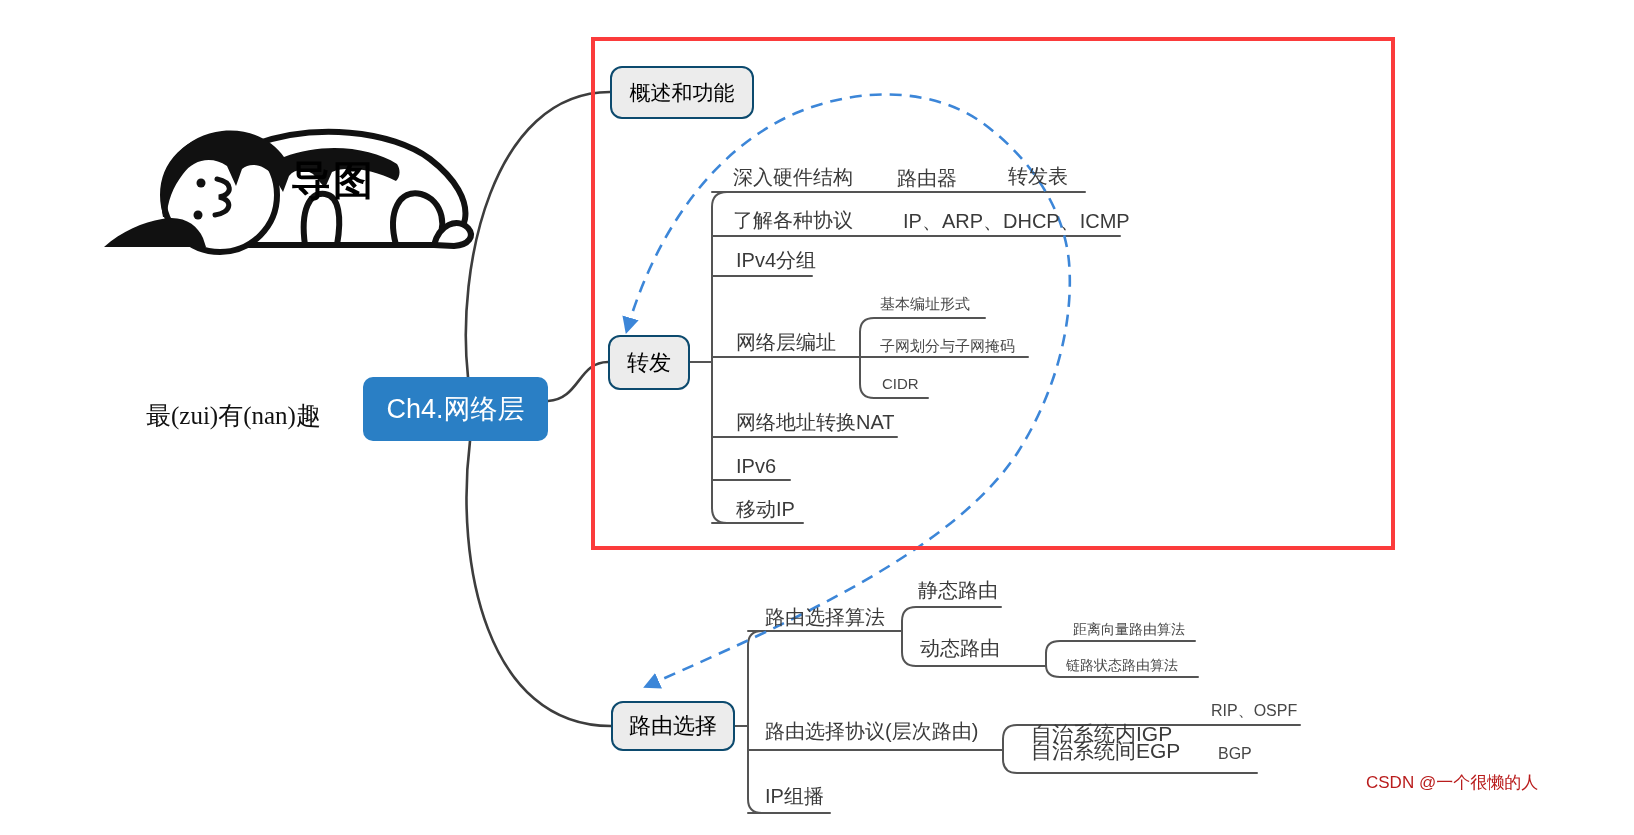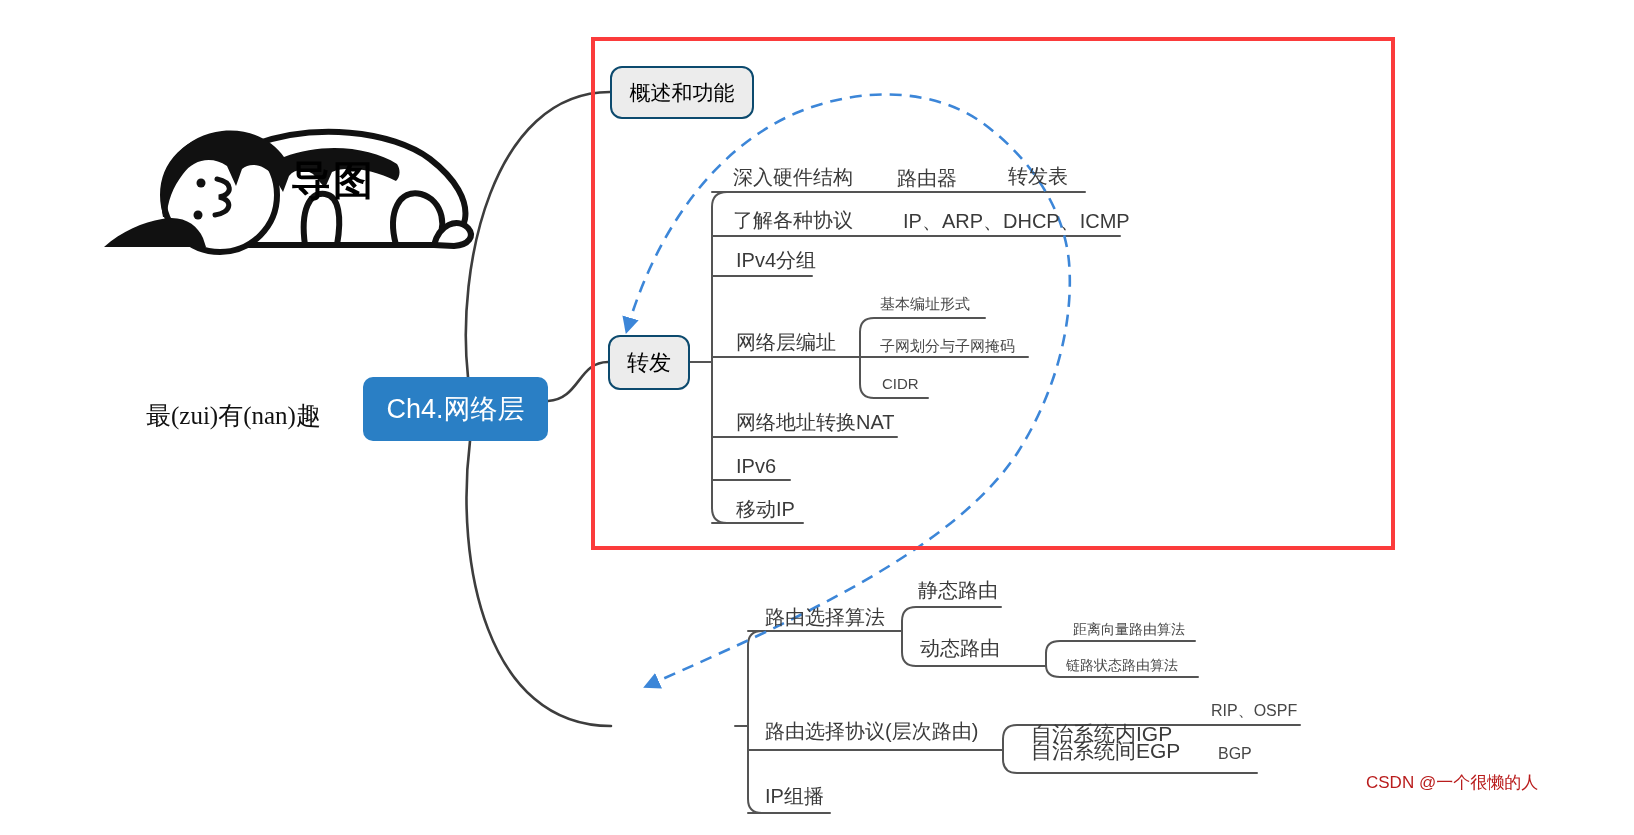--- a/index.html
+++ b/index.html
@@ -86,20 +86,21 @@
   </svg>
 
   <div class="doodle-label">导图</div>
   <div class="side-note">最(zui)有(nan)趣</div>
 
   <div class="red-box"></div>
 
   <div class="node root" style="left:363px;top:377px;width:185px;height:64px;font-size:27px;">Ch4.网络层</div>
   <div class="node" style="left:610px;top:66px;width:144px;height:53px;font-size:21px;">概述和功能</div>
   <div class="node" style="left:608px;top:335px;width:82px;height:55px;font-size:22px;">转发</div>
+  <div class="node" style="left:611px;top:701px;width:124px;height:50px;font-size:22px;">路由选择</div>
 
   <div class="lbl" style="left:733px;top:167px;font-size:20px;">深入硬件结构</div>
   <div class="lbl" style="left:897px;top:168px;font-size:20px;">路由器</div>
   <div class="lbl" style="left:1008px;top:166px;font-size:20px;">转发表</div>
   <div class="lbl" style="left:733px;top:210px;font-size:20px;">了解各种协议</div>
   <div class="lbl" style="left:903px;top:211px;font-size:20px;">IP、ARP、DHCP、ICMP</div>
   <div class="lbl" style="left:736px;top:250px;font-size:20px;">IPv4分组</div>
   <div class="lbl small" style="left:880px;top:296px;font-size:15px;">基本编址形式</div>
   <div class="lbl" style="left:736px;top:332px;font-size:20px;">网络层编址</div>
   <div class="lbl small" style="left:880px;top:338px;font-size:15px;">子网划分与子网掩码</div>

